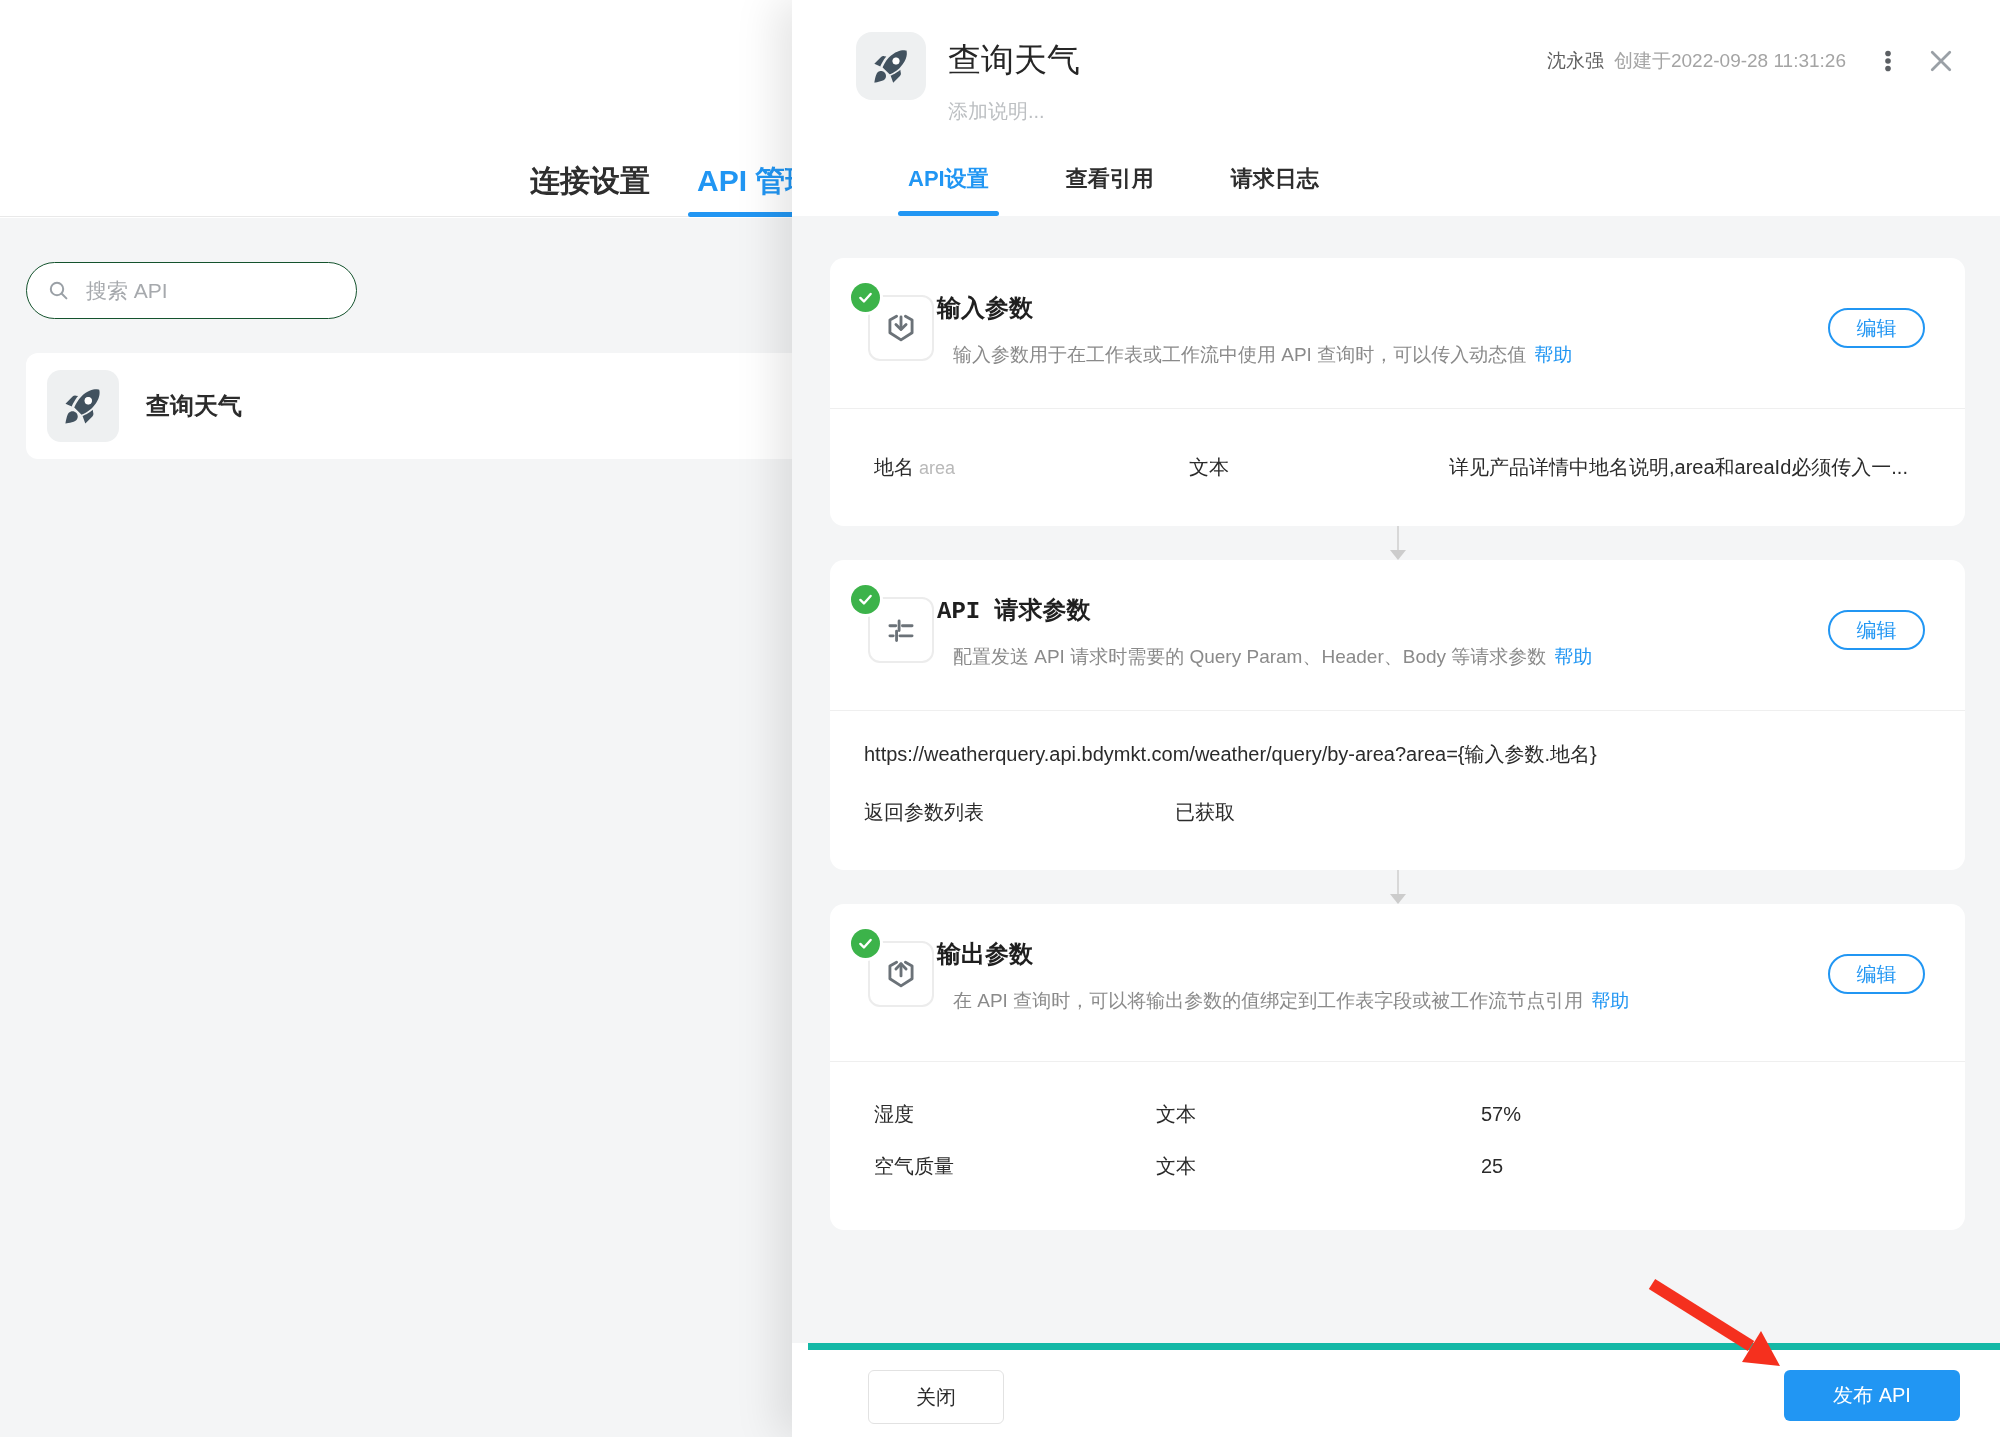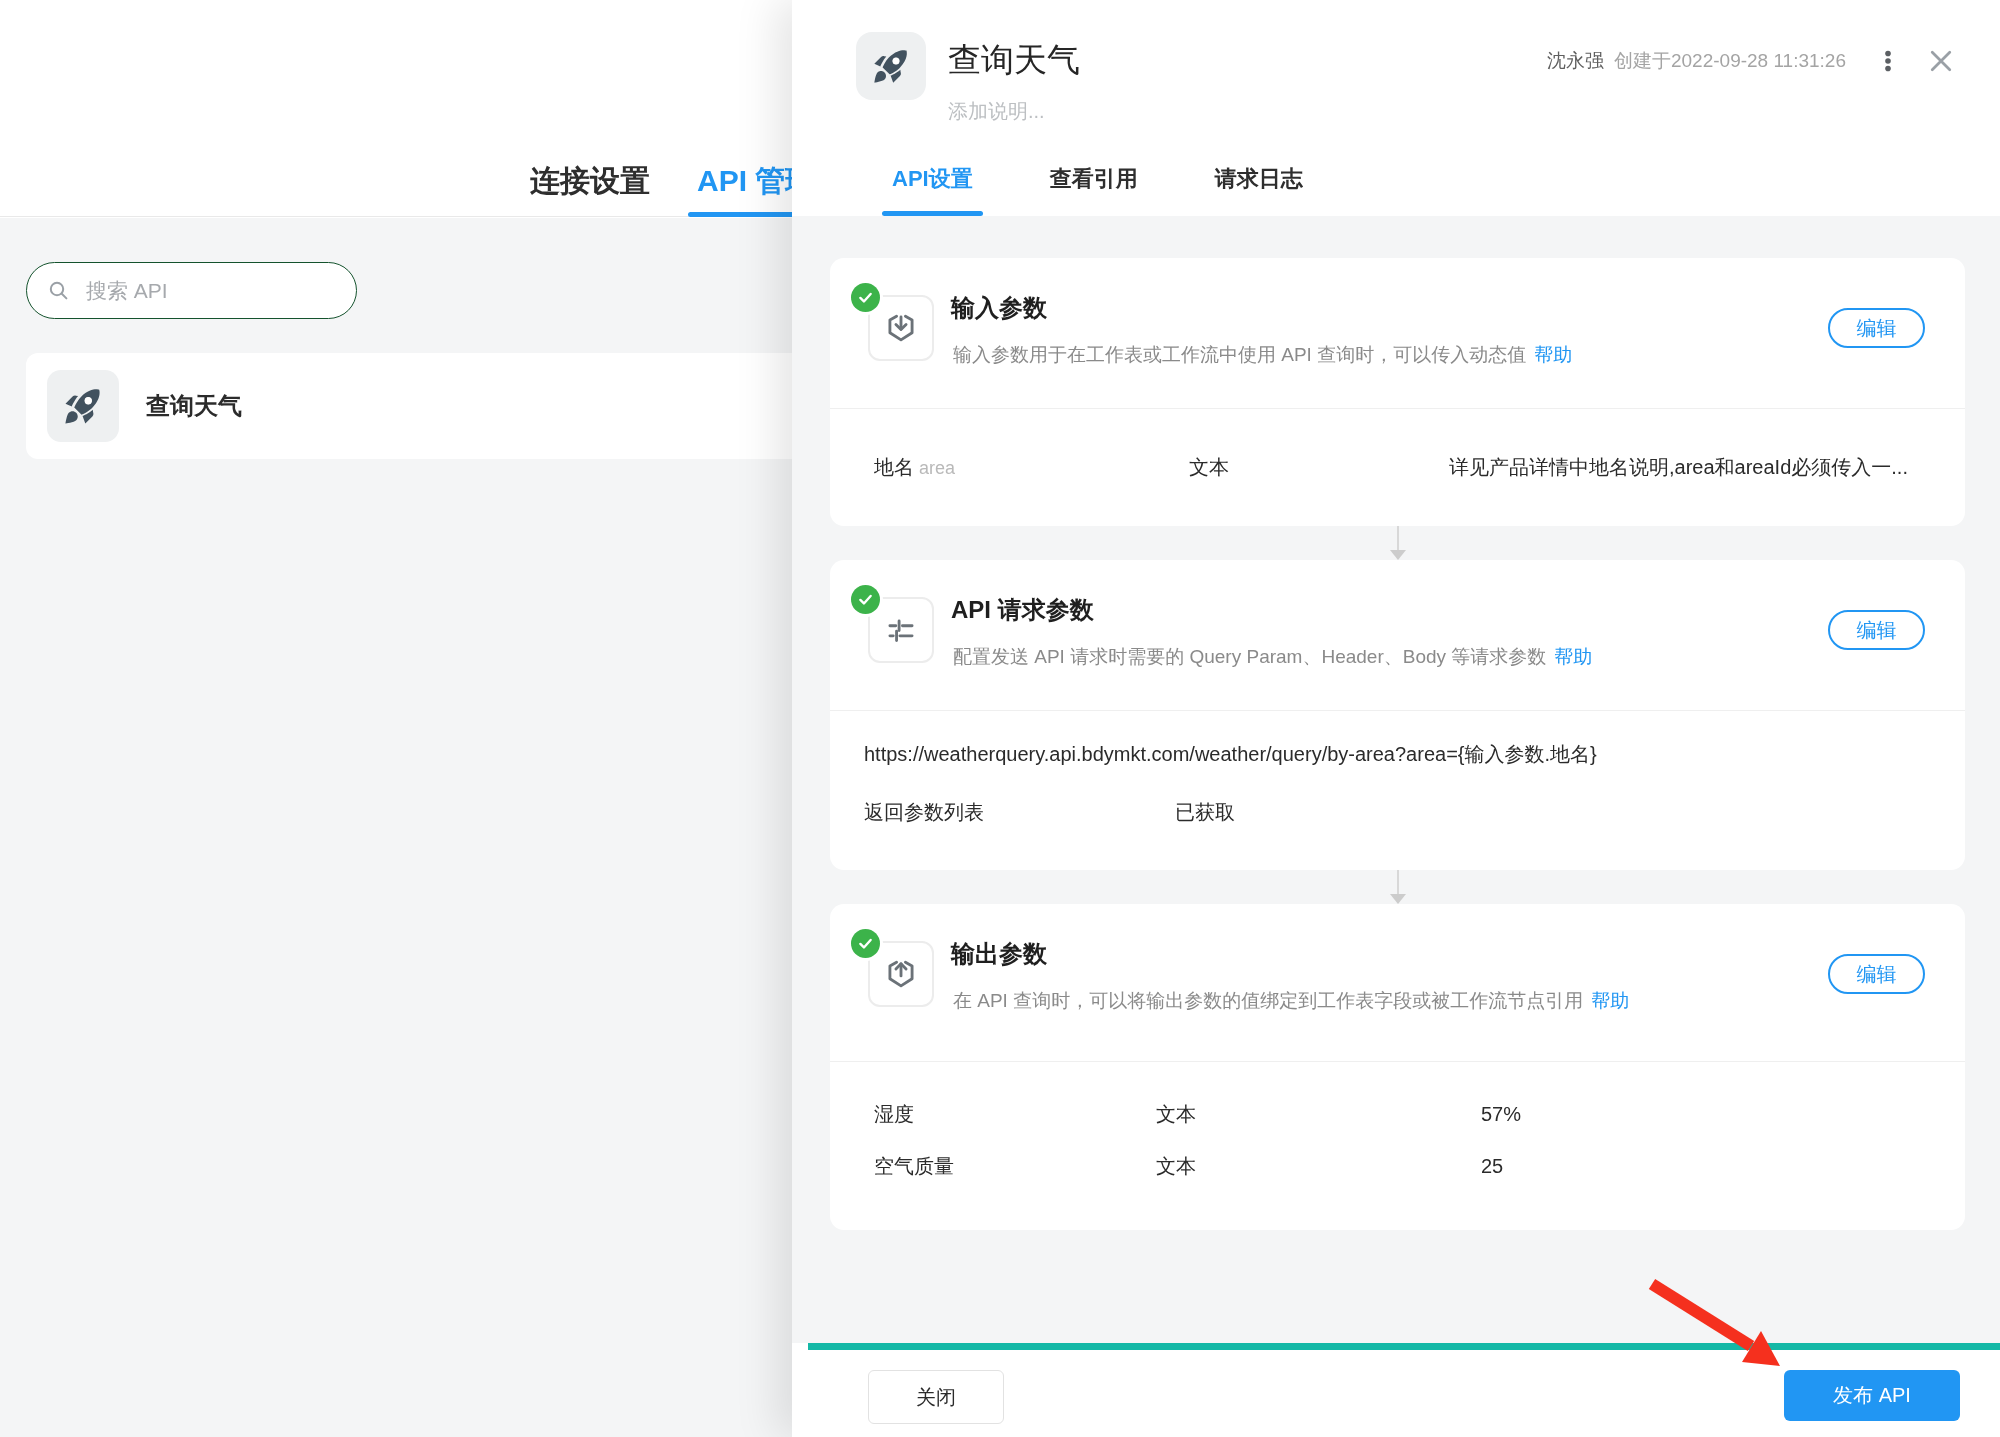--- a/index.html
+++ b/index.html
@@ -29,30 +29,30 @@
   .d-sub{position:absolute;left:156px;top:98px;font-size:20px;color:#bcbfc2;cursor:text;}
   .d-meta{position:absolute;right:42px;top:44px;display:flex;align-items:center;height:34px;}
   .d-creator{font-size:19px;color:#5f5f5f;white-space:nowrap;}
   .d-created{font-size:19px;color:#a4a4a4;margin-left:10px;white-space:nowrap;}
   .icon-btn{background:none;border:none;padding:2px;cursor:pointer;display:flex;align-items:center;justify-content:center;}
   .kebab-btn{margin-left:26px;}
   .close-x{margin-left:20px;}
 
   .d-tabs{position:absolute;left:0;top:150px;right:0;height:66px;display:flex;gap:77px;padding-left:100px;background:#fff;box-sizing:border-box;}
   .d-tab{position:relative;font-size:22px;font-weight:700;color:#2e2e2e;padding-top:14px;cursor:pointer;white-space:nowrap;}
-  .d-tab.active{color:#2196f3;}
+  .d-tab.active{color:#2196f3;margin-left:16px;}
   .d-tab.active::after{content:"";position:absolute;left:-10px;right:-10px;bottom:0;height:5px;background:#2196f3;border-radius:3px;}
 
   .d-content{position:absolute;left:0;top:216px;right:0;bottom:94px;background:#f4f5f6;padding:42px 35px 0 38px;box-sizing:border-box;overflow:hidden;}
   .card{background:#fff;border-radius:14px;}
   .card-head{position:relative;height:150px;}
   .card-head.tall{height:157px;}
   .badge{position:absolute;left:21px;top:25px;width:29px;height:29px;border-radius:50%;background:#3cb34a;box-shadow:0 0 0 3px #fff;display:flex;align-items:center;justify-content:center;z-index:2;}
   .tile{position:absolute;left:38px;top:37px;width:66px;height:66px;border:2px solid #ececec;border-radius:12px;background:#fff;display:flex;align-items:center;justify-content:center;box-sizing:border-box;}
-  .c-title{position:absolute;left:121px;top:34px;font-size:24px;font-weight:700;color:#1f1f1f;}
+  .c-title{position:absolute;left:107px;top:34px;font-size:24px;font-weight:700;color:#1f1f1f;font-family:Liberation Mono, monospace;}
   .c-desc{position:absolute;left:123px;top:84px;font-size:19px;color:#8a8a8a;white-space:nowrap;}
   .c-desc .help{color:#2196f3;margin-left:8px;cursor:pointer;}
   .edit-btn{position:absolute;right:40px;top:50px;width:97px;height:40px;border:2px solid #2196f3;border-radius:21px;background:#fff;color:#2196f3;font-size:20px;display:flex;align-items:center;justify-content:center;cursor:pointer;box-sizing:border-box;font-family:inherit;}
   .divider{height:1px;background:#efefef;}
   .t-row1{display:grid;grid-template-columns:315px 260px 1fr;align-items:center;height:117px;padding:0 30px 0 44px;font-size:20px;color:#2b2b2b;}
   .t-row1 .cell{white-space:nowrap;overflow:hidden;}
   .hint{color:#b9b9b9;font-size:18px;margin-left:5px;}
   .card2-body{padding:30px 40px 44px 34px;}
   .url-line{font-size:20px;color:#2b2b2b;line-height:26px;white-space:nowrap;overflow:hidden;}
   .ret-row{display:grid;grid-template-columns:311px 1fr;margin-top:32px;font-size:20px;color:#2b2b2b;}

